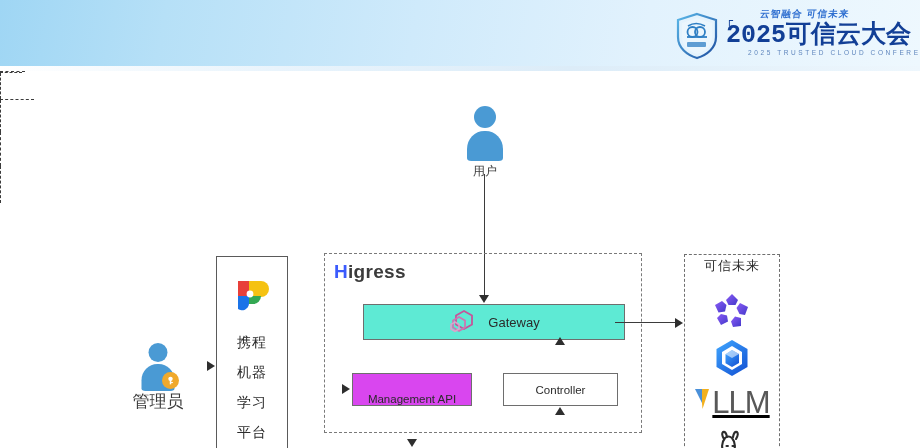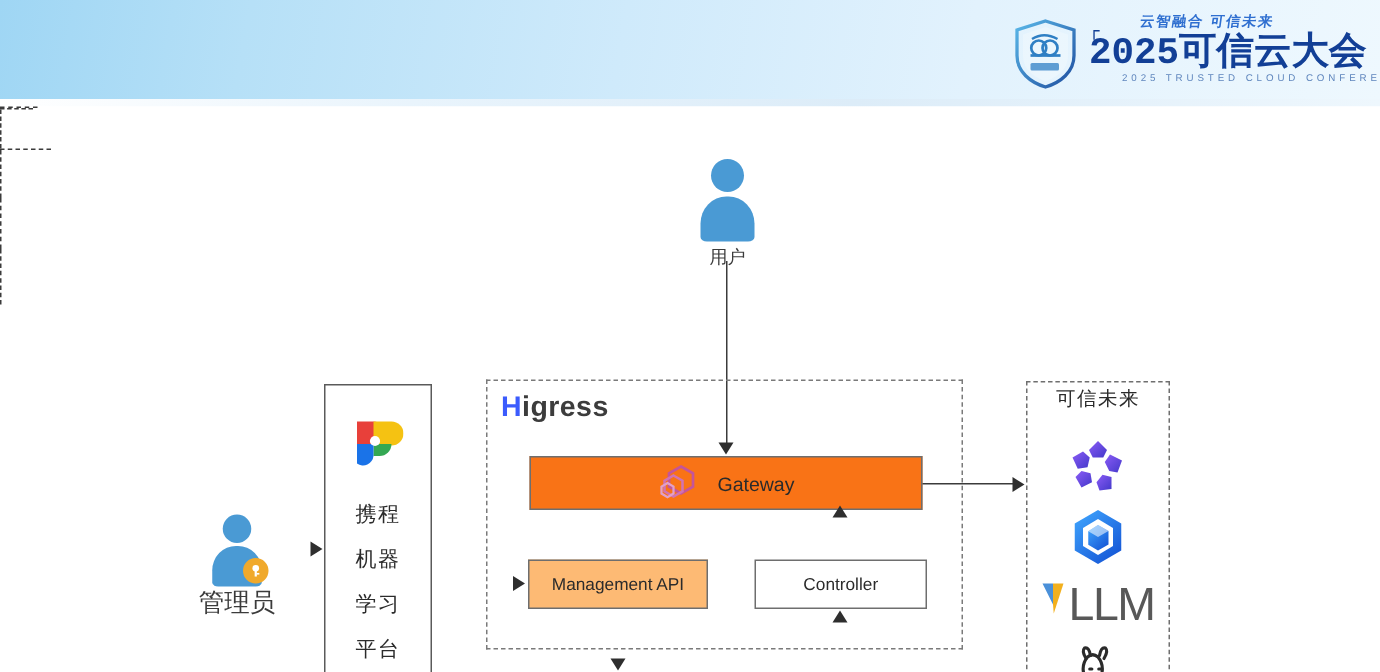--- a/index.html
+++ b/index.html
@@ -100,52 +100,52 @@
     border: 1.6px dashed #7a7a7a; background: transparent;
   }
   .higress-title {
     position: absolute; left: 334px; top: 190px;
     font-size: 19px; font-weight: bold; color: #3c3c3c; letter-spacing: .3px;
   }
   .higress-title .h-letter { color: #3b5bfd; }
 
   
   .gateway-box {
-    position: absolute; left: 353px; top: 233px; width: 262px; height: 36px;
-    border: 1.4px solid #6e6e6e; background: #f97316;
+    position: absolute; left: 363px; top: 233px; width: 262px; height: 36px;
+    border: 1.4px solid #6e6e6e; background: #5eead4;
     display: flex; align-items: center; justify-content: center; gap: 10px;
   }
   .gateway-label { font-size: 13px; color: #2b2b2b; }
 
   
   .mgmt-box {
     position: absolute; left: 352px; top: 302px; width: 120px; height: 33px;
-    border: 1.4px solid #6e6e6e; background: #fdba74;
-    display: flex; align-items: center; justify-content: center;
+    border: 1.4px solid #6e6e6e; background: #d946ef;
+    display: flex; align-items: flex-end; justify-content: center;
   }
   .ctrl-box {
     position: absolute; left: 503px; top: 302px; width: 115px; height: 33px;
     border: 1.4px solid #6e6e6e; background: #fff;
     display: flex; align-items: center; justify-content: center;
   }
   .small-label { font-size: 11.5px; color: #2b2b2b; }
 
   
   .svc-region {
     position: absolute; left: 684px; top: 183px; width: 96px; height: 222px;
     border: 1.6px dashed #6f6f6f;
   }
   .svc-title {
     position: absolute; left: 684px; top: 186px; width: 96px; text-align: center;
     font-size: 13px; color: #2b2b2b; letter-spacing: 1px;
   }
   .svc-logo { position: absolute; left: 684px; width: 96px; display: flex; align-items: center; justify-content: center; }
   #svc-logo-0 { top: 218px; height: 44px; }
   #svc-logo-1 { top: 265px; height: 44px; }
-  #svc-logo-2 { top: 313px; height: 38px; }
+  #svc-logo-2 { top: 313px; height: 38px; text-decoration: underline; }
   #svc-logo-3 { top: 358px; height: 44px; }
 
   .vllm-text { display: flex; align-items: baseline; font-size: 31px; color: #585858; letter-spacing: -1px; }
 
   
   .ln { position: absolute; background: #3b3b3b; }
   .ln-v { width: 1.4px; }
   .ln-h { height: 1.4px; }
   .dash-v { width: 0; border-left: 1.4px dashed #3b3b3b; }
   .dash-h { height: 0; border-top: 1.4px dashed #3b3b3b; }

